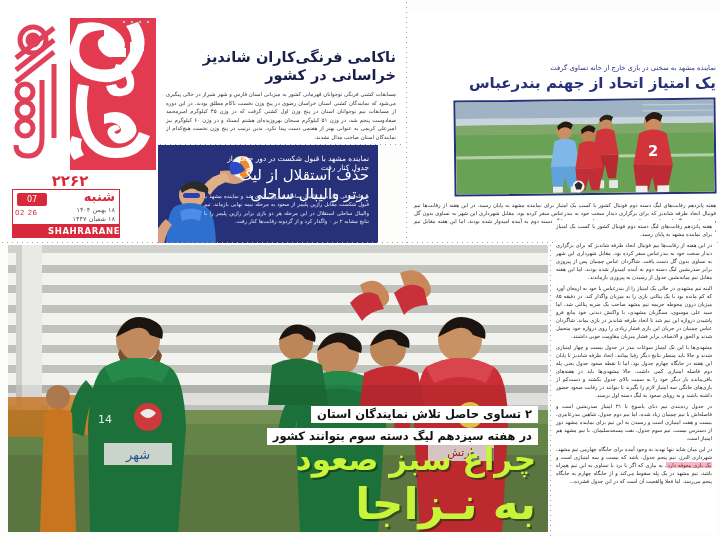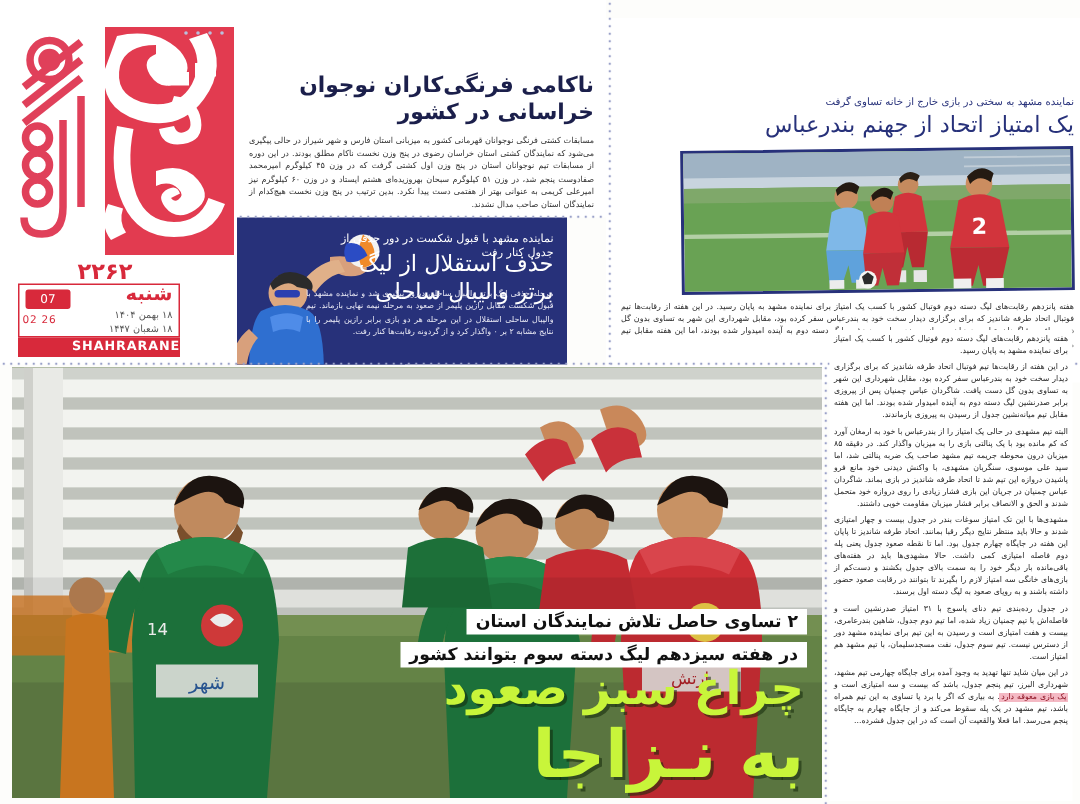--- a/index.html
+++ b/index.html
@@ -117,21 +117,21 @@
   .art-fb {
     position: absolute; left: 404px; top: 12px;
     width: 316px; height: 243px;
     background: #ffffff;
     padding: 6px 4px 4px 10px;
   }
   .art-fb .kicker {
     font-size: 6.8px; color: #27317a; text-align: right; margin-top: 46px;
   }
   .art-fb .hl {
-    font-size: 15px; font-weight: normal; color: #27317a;
+    font-size: 15px; font-weight: bold; color: #27317a;
     line-height: 19px; margin-top: 2px; margin-bottom: 6px;
   }
   .fb-photo {
     width: 262px; height: 96px; margin: 0 0 6px auto;
     border: 2.5px solid #27317a;
     overflow: hidden; position: relative;
     transform: rotate(-0.7deg);
   }
   .art-fb .body {
     font-size: 5.3px; line-height: 8.2px; color: #2b2b2b;
@@ -257,21 +257,21 @@
       <div class="issue">07</div>
       <div class="issno">26  02</div>
       <div class="d1">۱۸  بهمن  ۱۴۰۴</div>
       <div class="d2">۱۸  شعبان  ۱۴۴۷</div>
     </div>
 
     <div class="sitebar">SHAHRARANEWS.IR</div>
   </div>
 
   <div class="art-wrestle">
-    <div class="hl">ناکامی فرنگی‌کاران نوجوان خراسانی در کشور</div>
+    <div class="hl">ناکامی فرنگی‌کاران شاندیز خراسانی در کشور</div>
     <div class="body">مسابقات کشتی فرنگی نوجوانان قهرمانی کشور به میزبانی استان فارس و شهر شیراز در حالی پیگیری می‌شود که نمایندگان کشتی استان خراسان رضوی در پنج وزن نخست ناکام مطلق بودند. در این دوره از مسابقات تیم نوجوانان استان در پنج وزن اول کشتی گرفت که در وزن ۴۵ کیلوگرم امیرمحمد صفادوست پنجم شد، در وزن ۵۱ کیلوگرم سبحان بهروزیده‌ای هشتم ایستاد و در وزن ۶۰ کیلوگرم نیز امیرعلی کریمی به عنوانی بهتر از هفتمی دست پیدا نکرد. بدین ترتیب در پنج وزن نخست هیچ‌کدام از نمایندگان استان صاحب مدال نشدند.</div>
   </div>
 
   <div class="art-volley">
     <svg class="volley-photo" viewBox="0 0 120 96" preserveAspectRatio="xMidYMax slice">
       <rect width="120" height="96" fill="#27317a"></rect>
 
       <path d="M70 18 q14 -2 22 4 q6 5 -2 8 q-10 3 -20 -4 z" fill="#d8a07c"></path>
       <path d="M52 34 q12 -14 24 -14 l4 8 q-12 2 -20 14 z" fill="#e0b089"></path>
 

